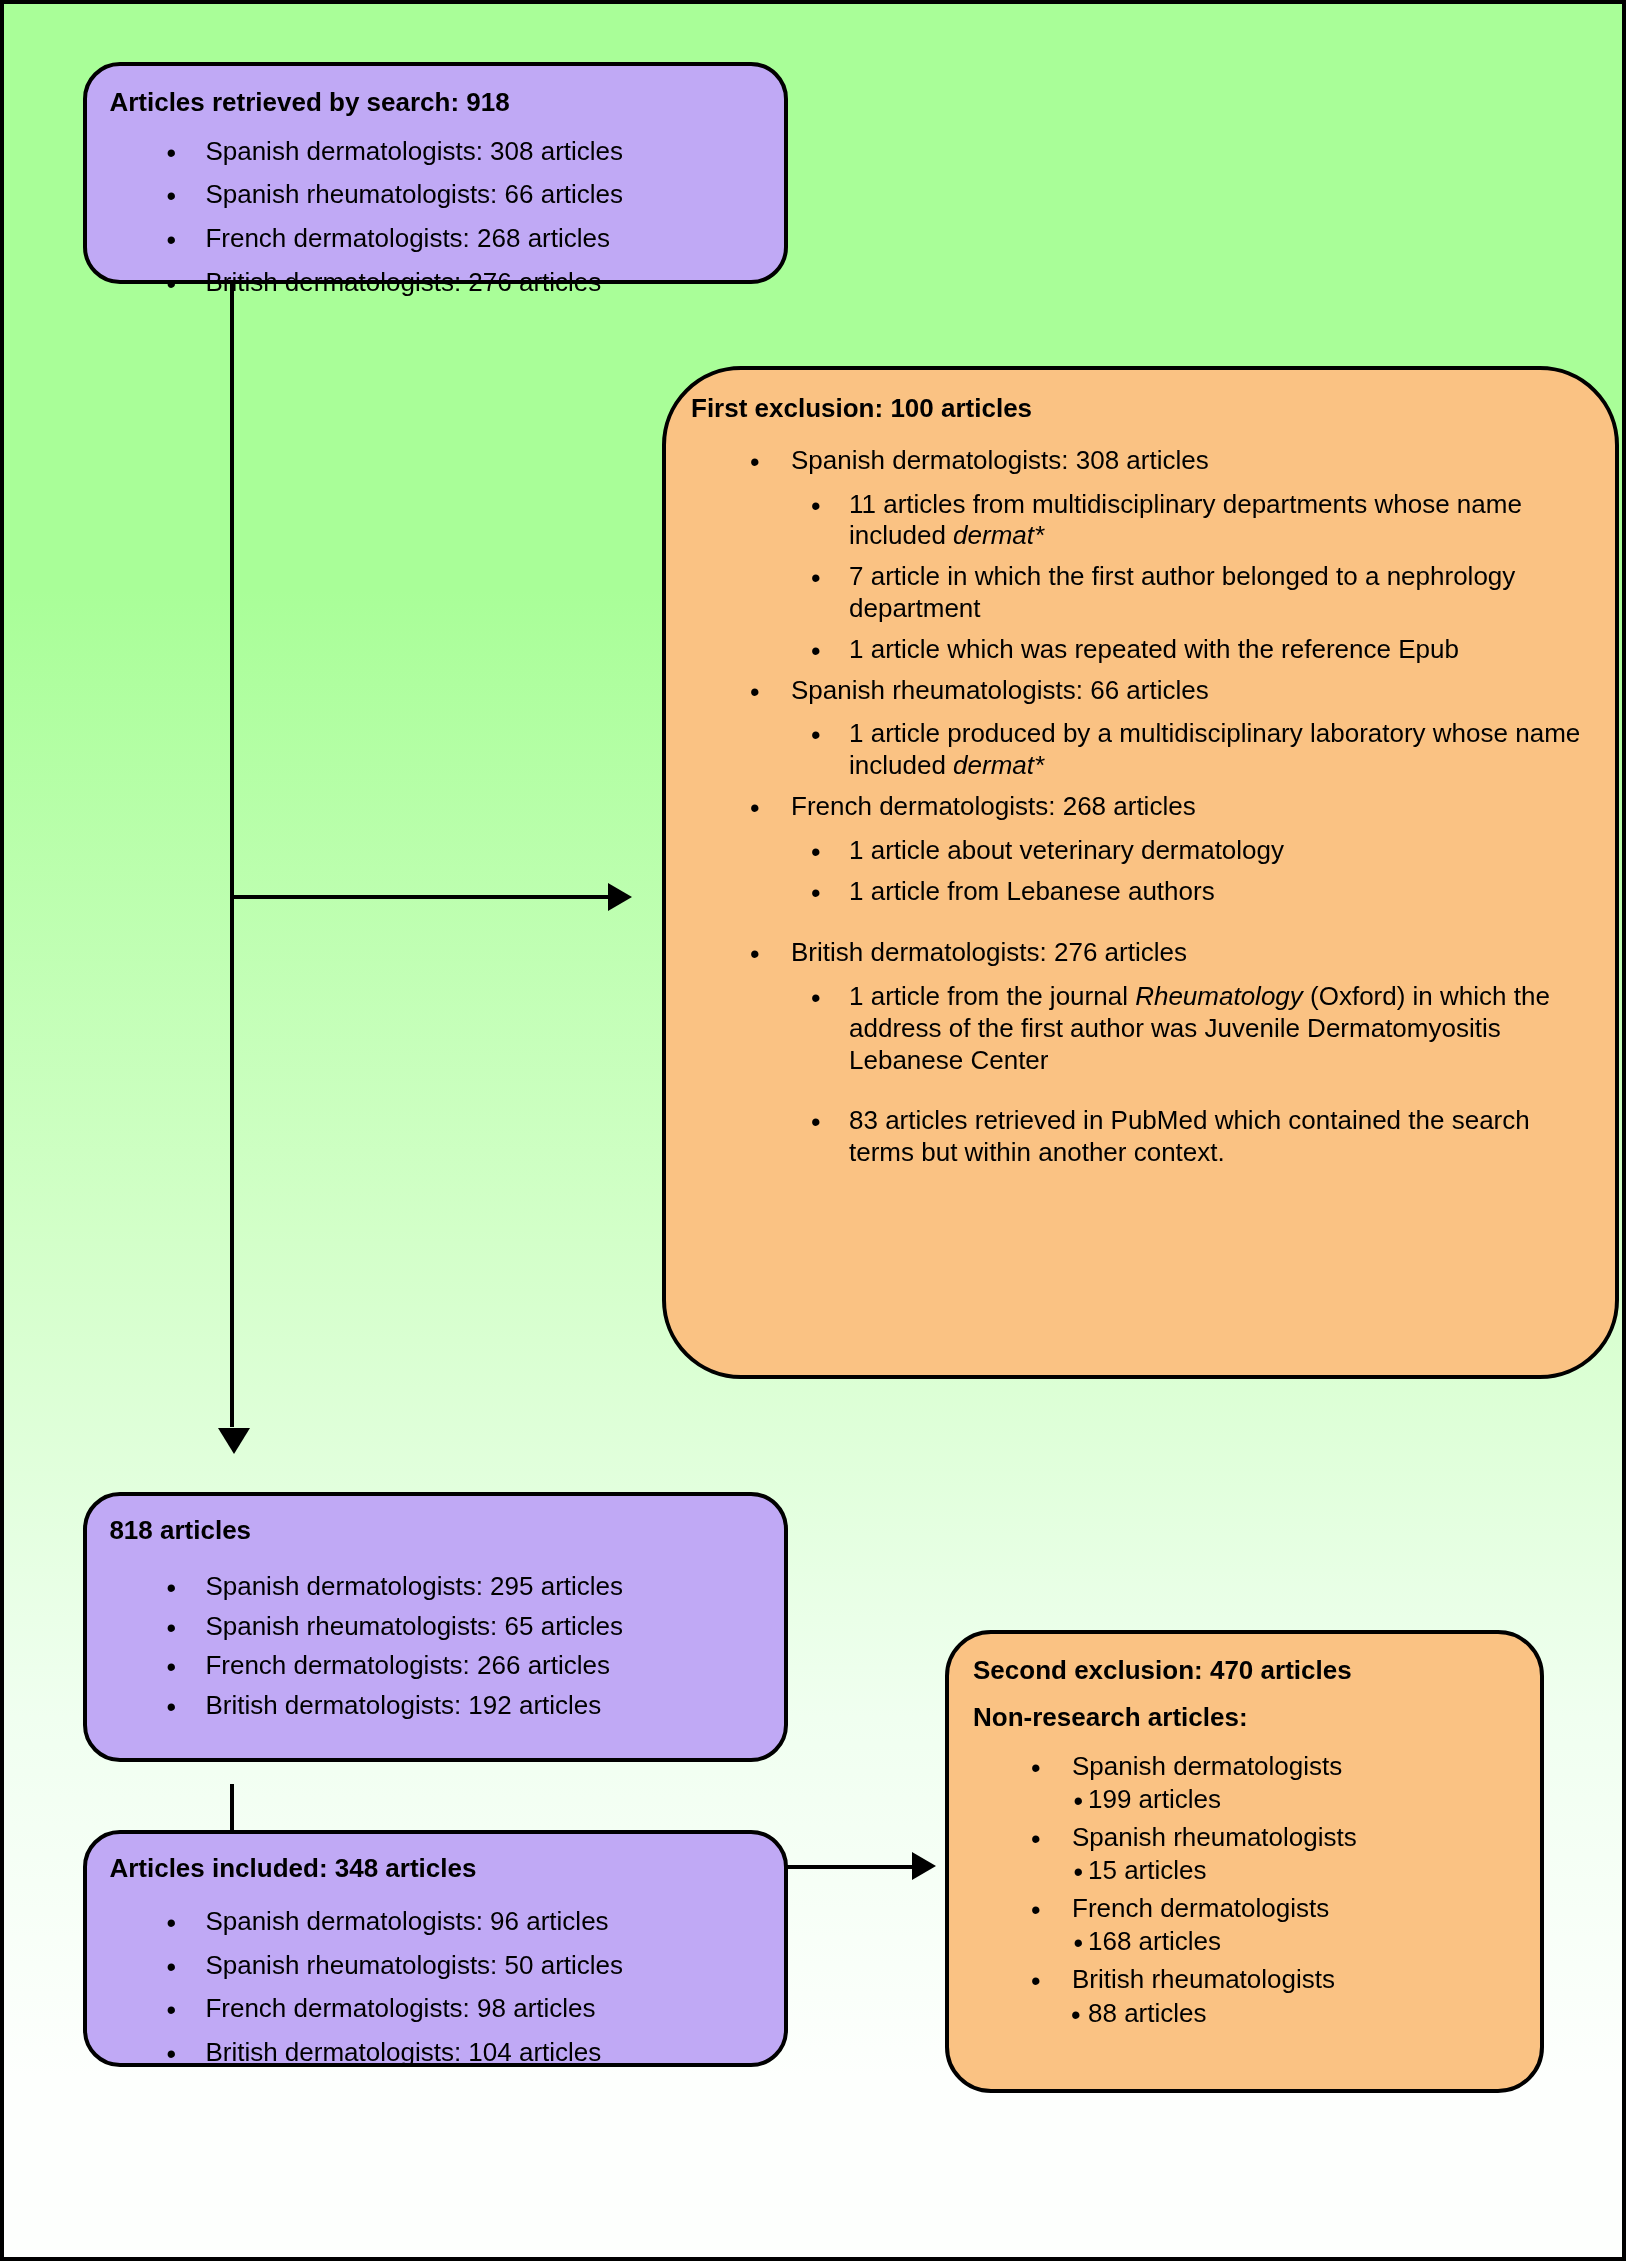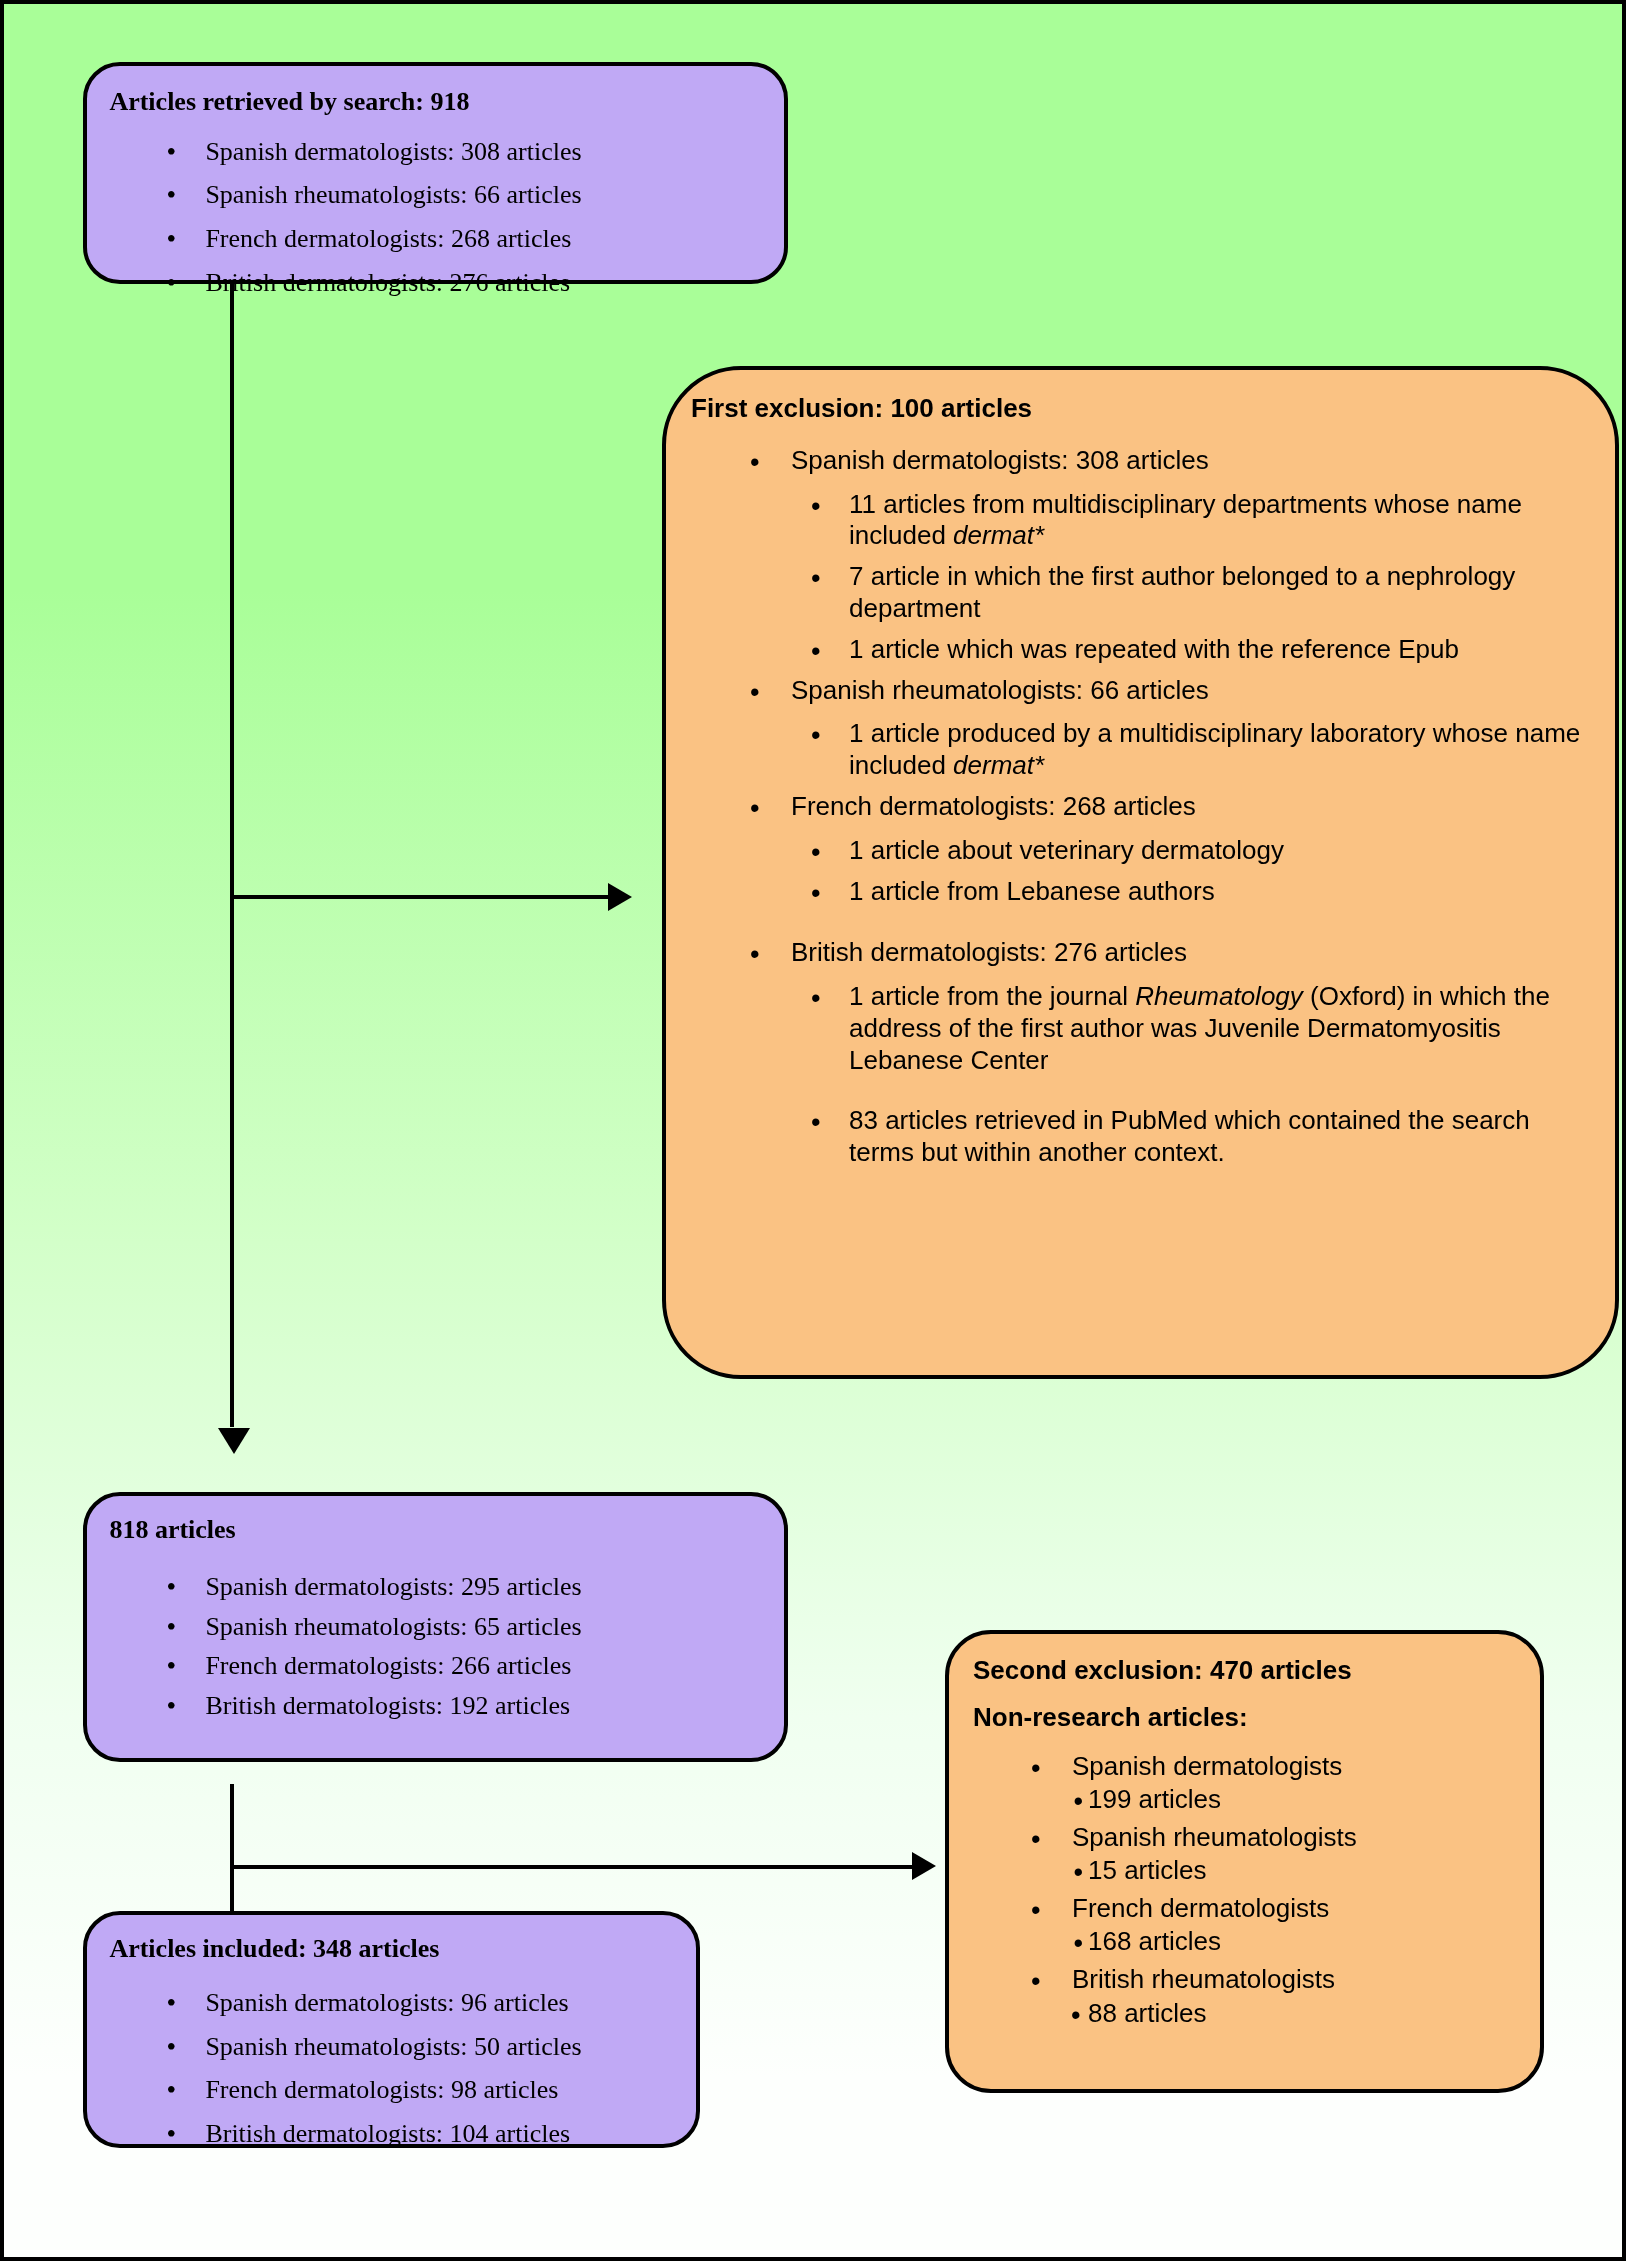--- a/index.html
+++ b/index.html
@@ -19,21 +19,21 @@
     overflow: hidden;
   }
 
   
   .node {
     position: absolute;
     box-sizing: border-box;
     border: 4px solid #000000;
     color: #000000;
   }
-  .node.purple { background: #c0a9f5; font-family: Liberation Serif, serif; }
+  .node.purple { background: #c0a9f5; }
   .node.orange { background: #fac283; }
 
   .node-title {
     font-weight: bold;
     line-height: 1.25;
   }
 
   ul.lvl1, ul.lvl2 {
     list-style: none;
     margin: 0;
@@ -104,22 +104,22 @@
   #box-second-exclusion .node-title.t2 { margin-top: 14.5px; margin-bottom: 17px; }
   #box-second-exclusion ul.lvl1 { font-size: 26px; padding-left: 99px; }
   #box-second-exclusion ul.lvl1 > li.grp { margin-bottom: 1.3px; }
   #box-second-exclusion ul.lvl1 > li::before { left: -41px; }
   #box-second-exclusion ul.lvl2 { font-size: 26px; padding-left: 16px; margin-top: 1.3px; margin-bottom: 6.6px; }
   #box-second-exclusion ul.lvl2 > li::before { left: -14.5px; }
   #box-second-exclusion ul.lvl2.sp > li::before { left: -17px; }
 
   
   #box-included {
-    left: 79px; top: 1907px;
-    width: 617px; height: 237px;
+    left: 79px; top: 1826px;
+    width: 705px; height: 237px;
     border-radius: 37px;
     padding: 18.4px 22.4px;
   }
   #box-included .node-title { font-size: 26px; margin-bottom: 21px; }
   #box-included ul.lvl1 { font-size: 26px; padding-left: 96px; }
   #box-included ul.lvl1 > li { margin-bottom: 12px; }
   #box-included ul.lvl1 > li::before { left: -39px; }
 
   
   .conn { position: absolute; background: #000000; }

